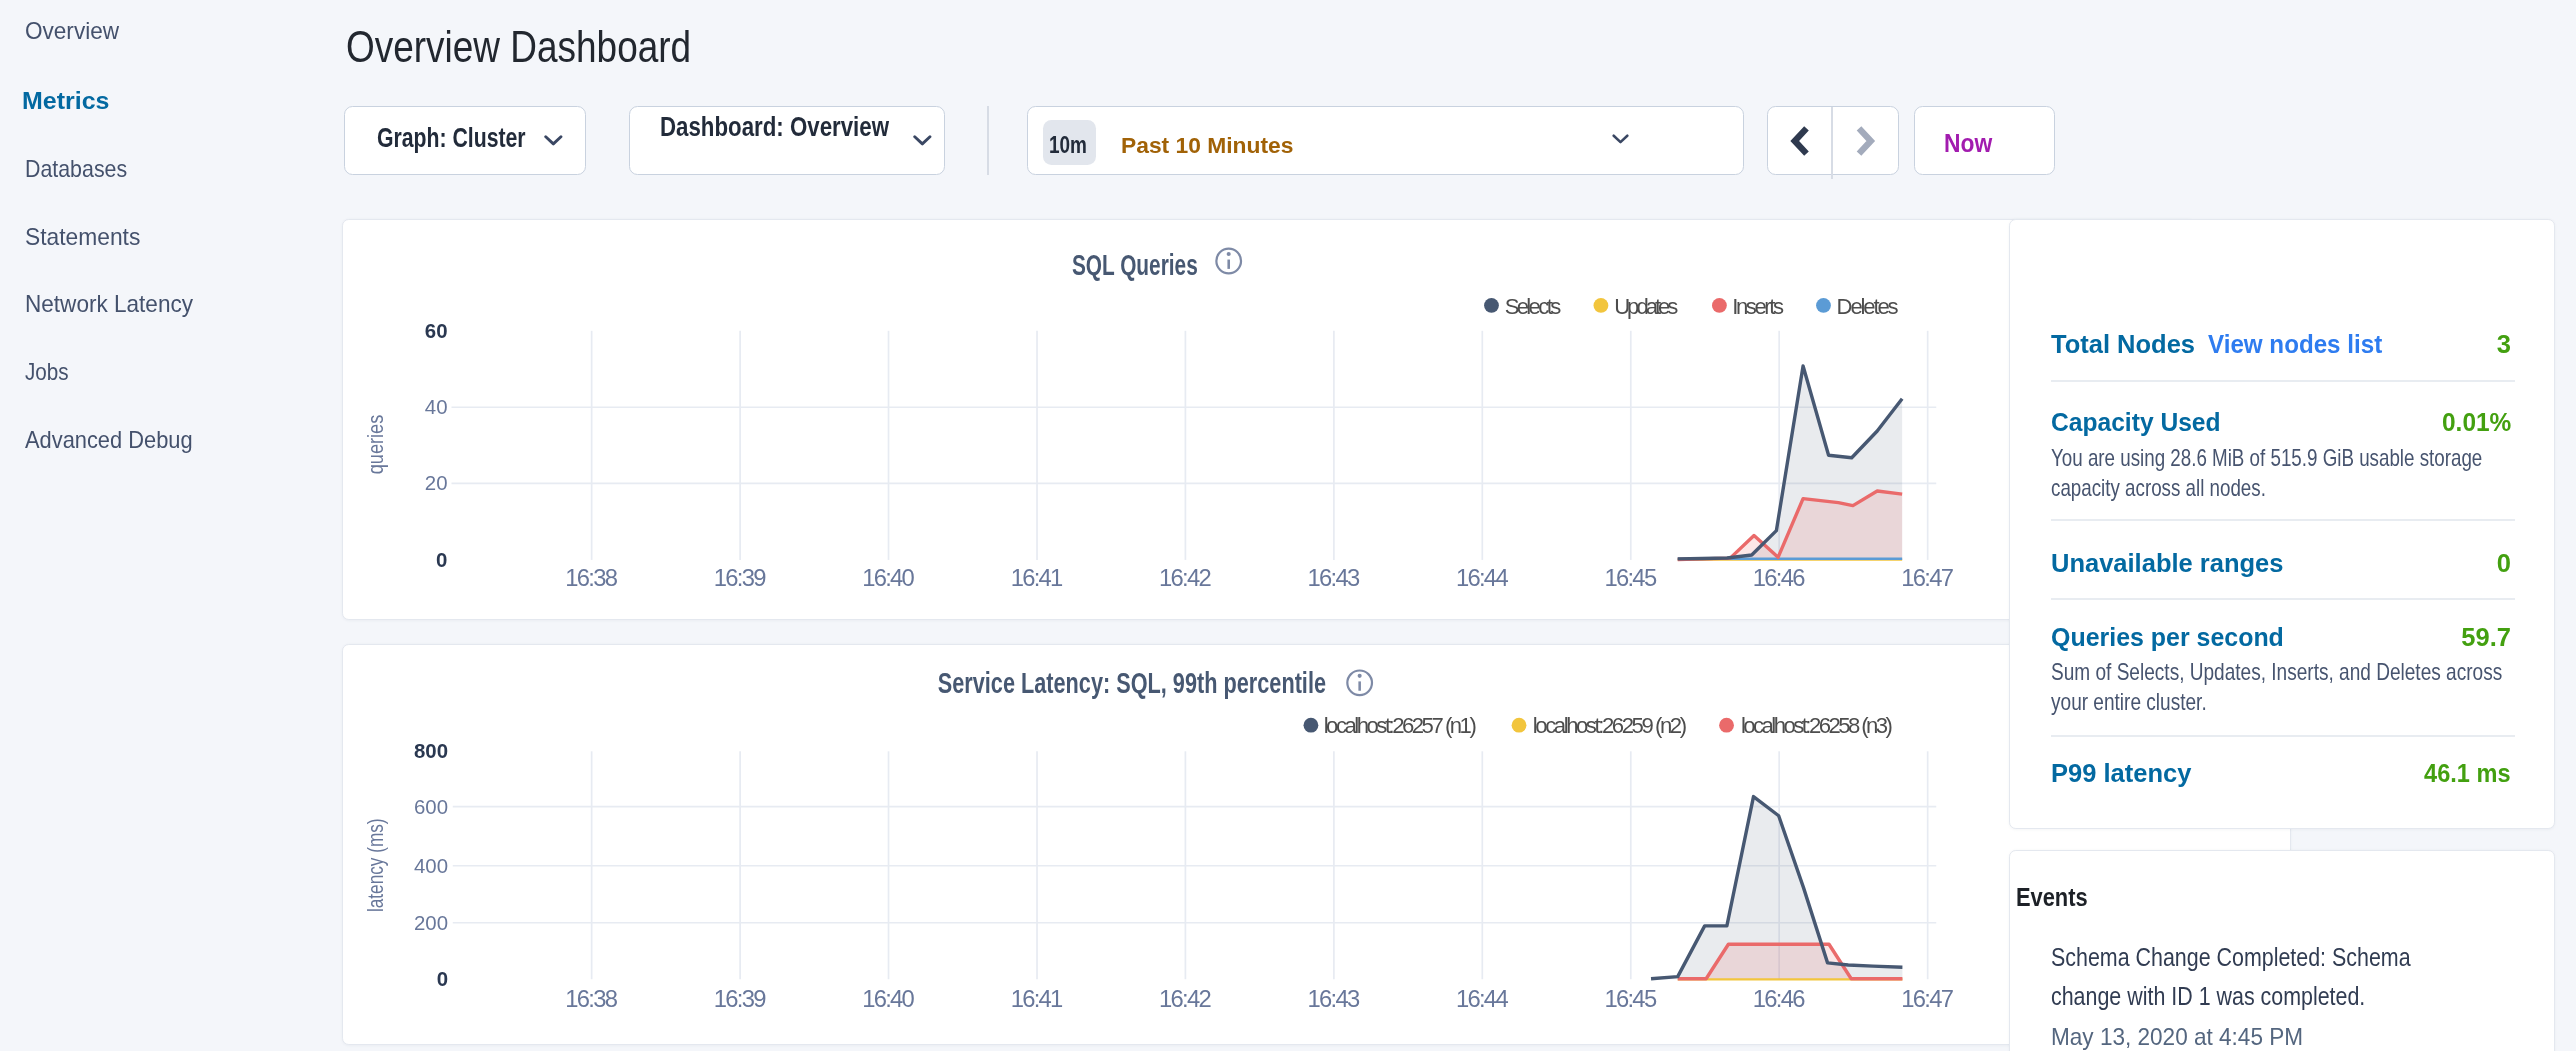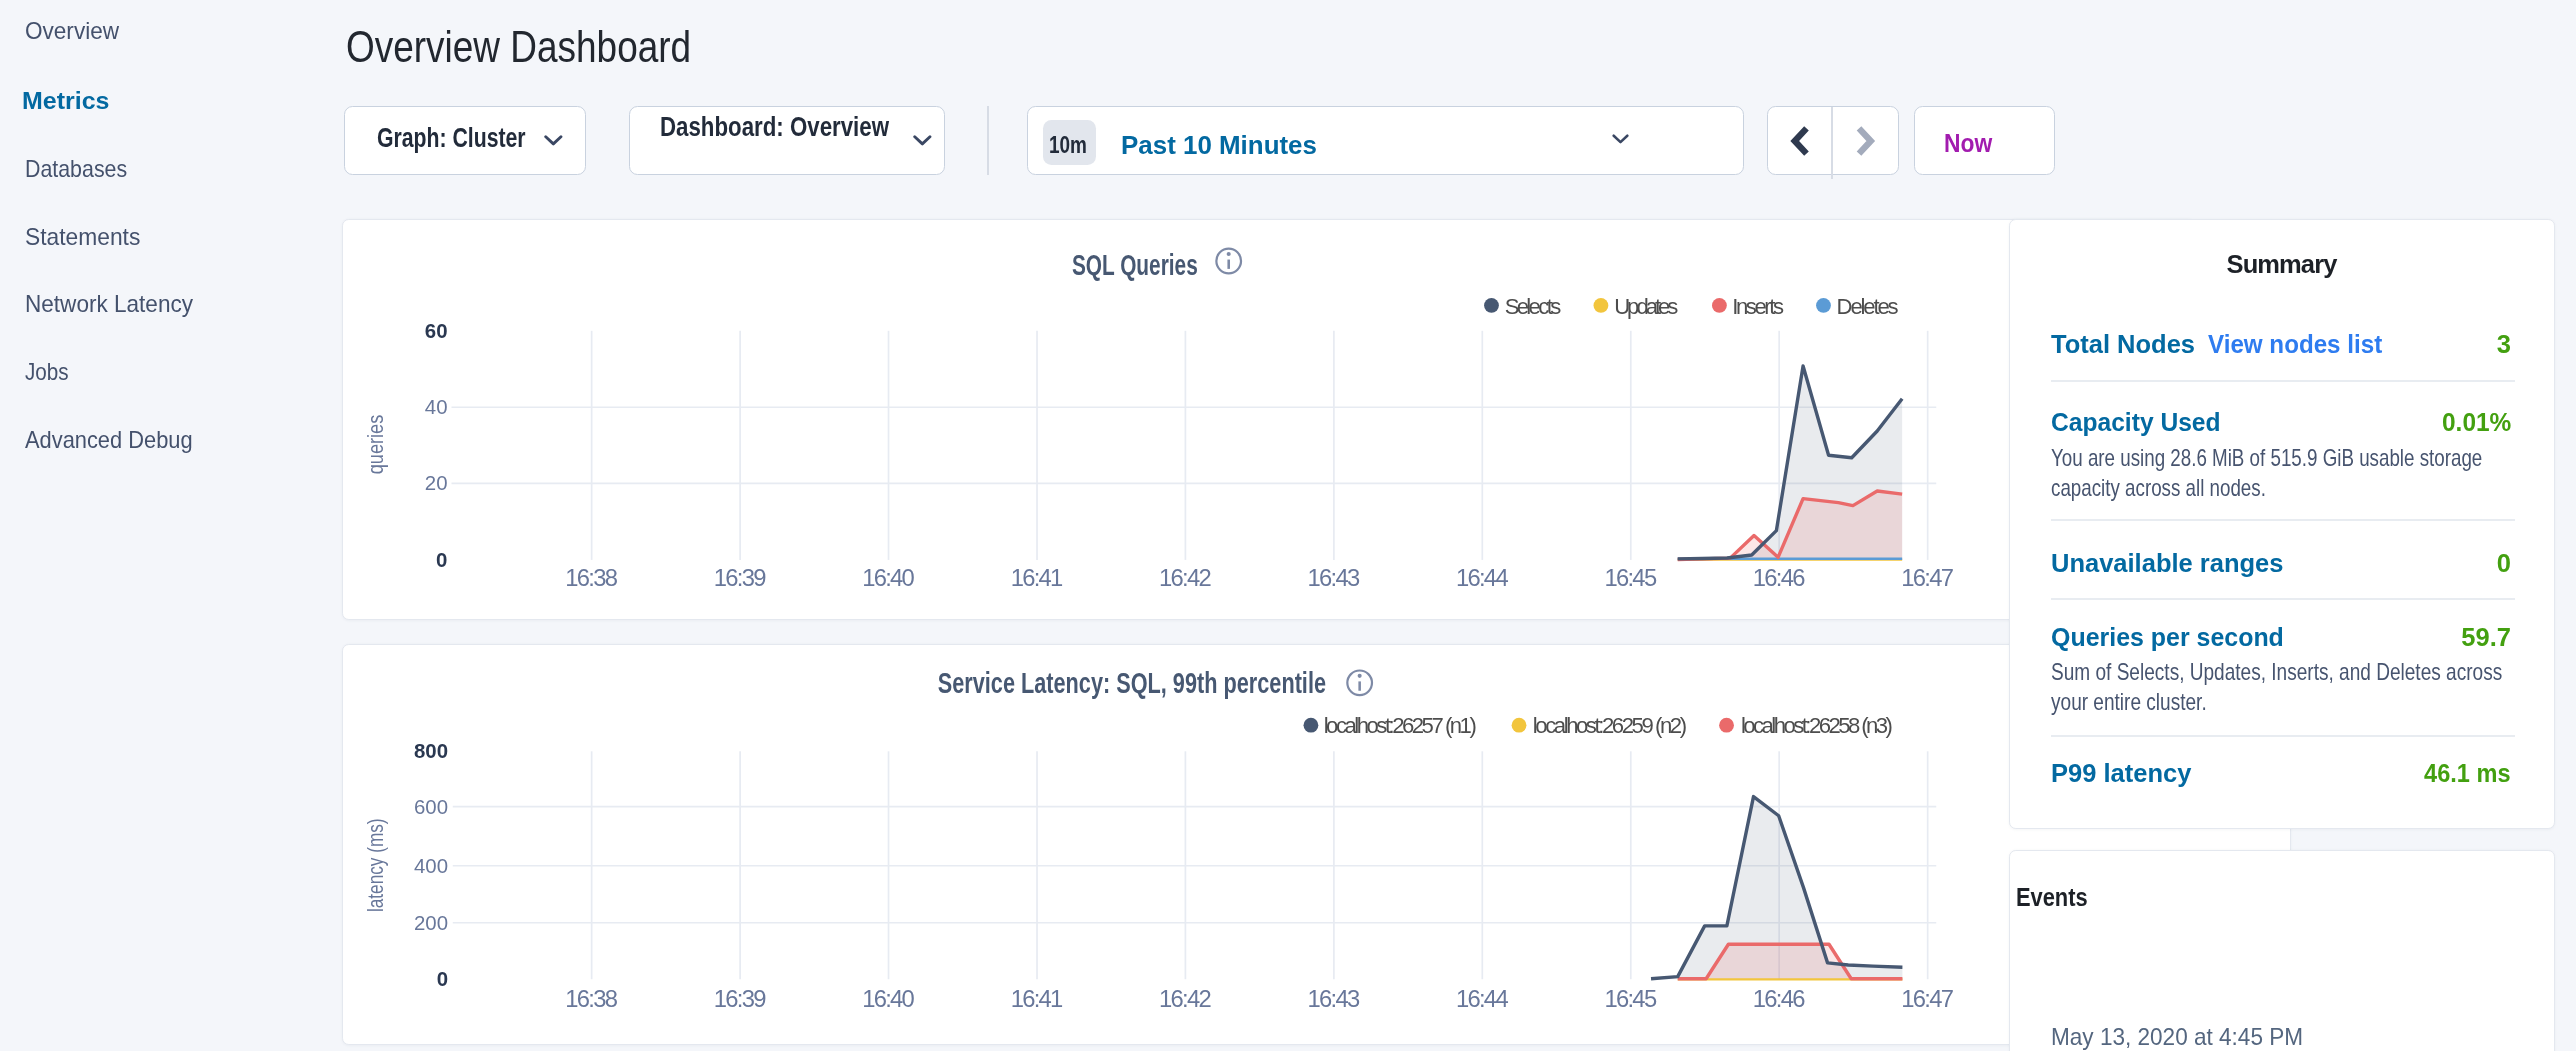--- a/index.html
+++ b/index.html
@@ -35,21 +35,21 @@
   </svg>
 <div class="btn" style="left:629px;top:106px;width:316px;height:69px"></div>
 <div class="abs" style="left:660px;top:114px;font-size:27px;line-height:27px;font-weight:bold;color:#222b3a"><span class="sx" style="transform:scaleX(0.825)">Dashboard: Overview</span></div>
 <svg class="abs" style="left:913px;top:135px" width="18.7" height="11" viewBox="0 0 22 13">
     <polyline points="2,2 11,10.5 20,2" fill="none" stroke="#3a4763" stroke-width="3.4" stroke-linecap="round" stroke-linejoin="round"></polyline>
   </svg>
 <div class="abs" style="left:987px;top:106px;width:1.7px;height:69px;background:#d7dce5"></div>
 <div class="btn" style="left:1027px;top:106px;width:717px;height:69px"></div>
 <div class="abs" style="left:1043px;top:120px;width:53px;height:45px;background:#e2e6ed;border-radius:8.5px"></div>
 <div class="abs" style="left:1049px;top:133px;font-size:24px;line-height:24px;font-weight:bold;color:#222b3a"><span class="sx" style="transform:scaleX(0.79)">10m</span></div>
-<div class="abs" style="left:1121px;top:133px;font-size:25px;line-height:25px;font-weight:bold;color:#0369a1"><span class="sx" style="transform:scaleX(1.037)">Past 10 Minutes</span></div>
+<div class="abs" style="left:1121px;top:133px;font-size:22px;line-height:25px;font-weight:bold;color:#a16207"><span class="sx" style="transform:scaleX(1.037)">Past 10 Minutes</span></div>
 <svg class="abs" style="left:1612px;top:134px" width="17" height="10.2" viewBox="0 0 20 12">
     <polyline points="2,2 10,9.5 18,2" fill="none" stroke="#3a4763" stroke-width="3" stroke-linecap="round" stroke-linejoin="round"></polyline>
   </svg>
 <div class="btn" style="left:1767px;top:106px;width:132px;height:69px"></div>
 <div class="abs" style="left:1831px;top:107px;width:1.7px;height:72px;background:#d7dce5"></div>
 <svg class="abs" style="left:1787px;top:125px" width="25.5" height="32" viewBox="0 0 30 38">
     <polyline points="23,4 9,19 23,34" fill="none" stroke="#2f3a4f" stroke-width="7.5" stroke-linejoin="miter"></polyline>
   </svg>
 <svg class="abs" style="left:1853px;top:125px" width="25.5" height="32" viewBox="0 0 30 38">
     <polyline points="7,4 21,19 7,34" fill="none" stroke="#a3abbc" stroke-width="7.5" stroke-linejoin="miter"></polyline>
@@ -176,21 +176,20 @@
   <text transform="translate(47.4,259) rotate(-90)" text-anchor="middle" font-size="26" fill="#68779a" textLength="110" lengthAdjust="spacingAndGlyphs">latency (ms)</text>
   <path d="M1538,392.5 L1569.4,390 1601.1,330.3 1627.2,330.3 1658.5,178.2 1688.1,200.8 1717.2,285 1745.6,373.8 1769.9,376.3 1799,377.6 1833.6,379 L1833.6,393 1538,393 Z" fill="rgba(71,88,114,0.12)"></path>
   <path d="M1569.4,393 L1569.4,392.5 1602.8,392.5 1629,351.9 1747.3,351.9 1773.4,392.5 1833.6,392.5 L1833.6,393 Z" fill="rgba(234,106,106,0.16)"></path>
   <polyline points="1569.4,393.2 1833.6,393.2" fill="none" stroke="#f2c53d" stroke-width="2.5"></polyline>
   <polyline points="1569.4,392.5 1602.8,392.5 1629,351.9 1747.3,351.9 1773.4,392.5 1833.6,392.5" fill="none" stroke="#ea6a6a" stroke-width="4" stroke-linejoin="round"></polyline>
   <polyline points="1538,392.5 1569.4,390 1601.1,330.3 1627.2,330.3 1658.5,178.2 1688.1,200.8 1717.2,285 1745.6,373.8 1769.9,376.3 1799,377.6 1833.6,379" fill="none" stroke="#475872" stroke-width="4" stroke-linejoin="round"></polyline>
 </svg>
 </div>
 
 <div class="card" id="summary" style="left:2009px;top:219px;width:546px;height:610px">
-  <div class="abs" style="left:0;top:32px;width:543px;text-align:center;font-size:25.5px;line-height:25.5px;font-weight:bold;color:#1d2127;letter-spacing:-0.9px">Summary</div>
 
   <div class="abs hdg" style="left:41px;top:112px">Total Nodes</div>
   <div class="abs" style="left:198px;top:112px;font-size:25.5px;line-height:25.5px;font-weight:bold;color:#2e7cf0"><span class="sx" style="transform:scaleX(0.948)">View nodes list</span></div>
   <div class="abs val" style="right:43px;top:112px">3</div>
   <div class="divline" style="left:41px;top:160px;width:464px"></div>
 
   <div class="abs hdg" style="left:41px;top:190px"><span class="sx" style="transform:scaleX(0.965)">Capacity Used</span></div>
   <div class="abs val" style="right:43px;top:190px"><span class="sx" style="transform:scaleX(0.958);transform-origin:100% 0">0.01%</span></div>
   <div class="abs" style="left:41px;top:223px;font-size:24px;line-height:30px;color:#47546f"><span class="sx" style="transform:scaleX(0.782)">You are using 28.6 MiB of 515.9 GiB usable storage<br>capacity across all nodes.</span></div>
   <div class="divline" style="left:41px;top:299px;width:464px"></div>
@@ -203,15 +202,16 @@
   <div class="abs val" style="right:43px;top:405px">59.7</div>
   <div class="abs" style="left:41px;top:437px;font-size:24px;line-height:30px;color:#47546f"><span class="sx" style="transform:scaleX(0.794)">Sum of Selects, Updates, Inserts, and Deletes across<br>your entire cluster.</span></div>
   <div class="divline" style="left:41px;top:515px;width:464px"></div>
 
   <div class="abs hdg" style="left:41px;top:541px">P99 latency</div>
   <div class="abs val" style="right:43px;top:541px"><span class="sx" style="transform:scaleX(0.924);transform-origin:100% 0">46.1 ms</span></div>
 </div>
 
 <div class="card" id="events" style="left:2009px;top:850px;width:546px;height:340px">
   <div class="abs" style="left:0;top:34px;width:543px;text-align:left;font-size:25.5px;line-height:25.5px;font-weight:bold;color:#1d2127"><span class="sx" style="transform:scaleX(0.858);transform-origin:50% 0">Events</span></div>
+  <div class="abs" style="left:41px;top:87px;font-size:25.5px;line-height:39px;color:#313c52"><span class="sx" style="transform:scaleX(0.84)">Schema Change Completed: Schema<br>change with ID 1 was completed.</span></div>
   <div class="abs" style="left:41px;top:174px;font-size:24px;line-height:24px;color:#54667f"><span class="sx" style="transform:scaleX(0.94)">May 13, 2020 at 4:45 PM</span></div>
 </div>
 
 
 </body></html>

